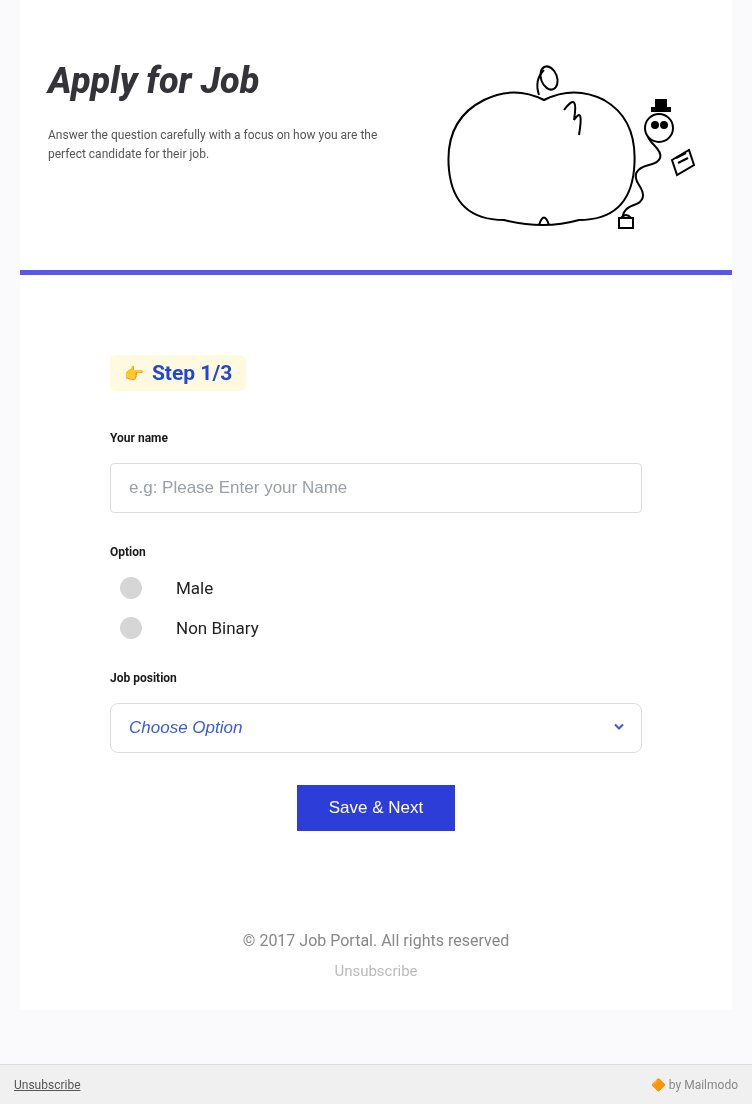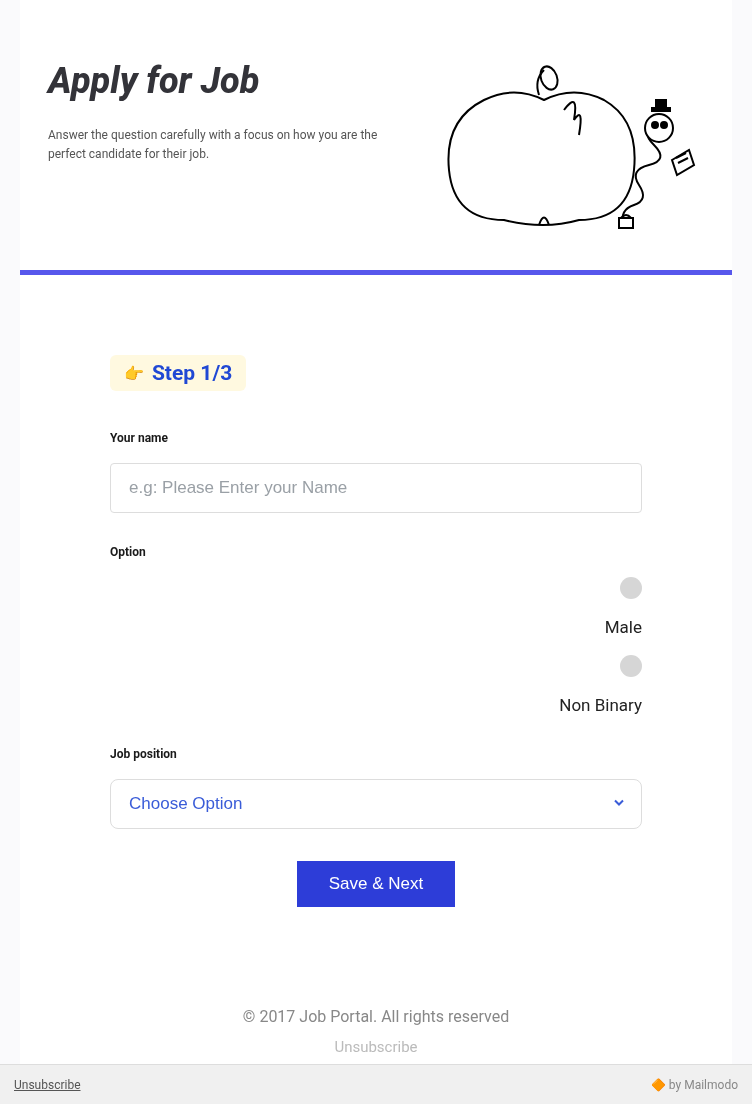--- a/index.html
+++ b/index.html
@@ -87,24 +87,23 @@
       color: #9aa0a6;
     }
     .radio-group {
       display: flex;
       flex-direction: column;
       gap: 18px;
       padding-left: 10px;
     }
     .radio-item {
       display: flex;
-      align-items: flex-end;
-      gap: 18px;
+      align-items: center;
+      gap: 34px;
       cursor: pointer;
-      flex-direction: column;
     }
     .radio-circle {
       width: 22px;
       height: 22px;
       border-radius: 50%;
       background: #d6d6d6;
     }
     .radio-label {
       font-size: 17px;
       color: #222;
@@ -117,20 +116,21 @@
       width: 100%;
       padding: 14px 18px;
       font-size: 17px;
       border: 1px solid #ddd;
       border-radius: 8px;
       color: #3a5cd8;
       background: #fff;
       appearance: none;
       cursor: pointer;
       text-align: left;
+      font-style: italic;
     }
     .chevron {
       position: absolute;
       right: 16px;
       top: 50%;
       transform: translateY(-50%);
       pointer-events: none;
     }
     .button-row {
       display: flex;

